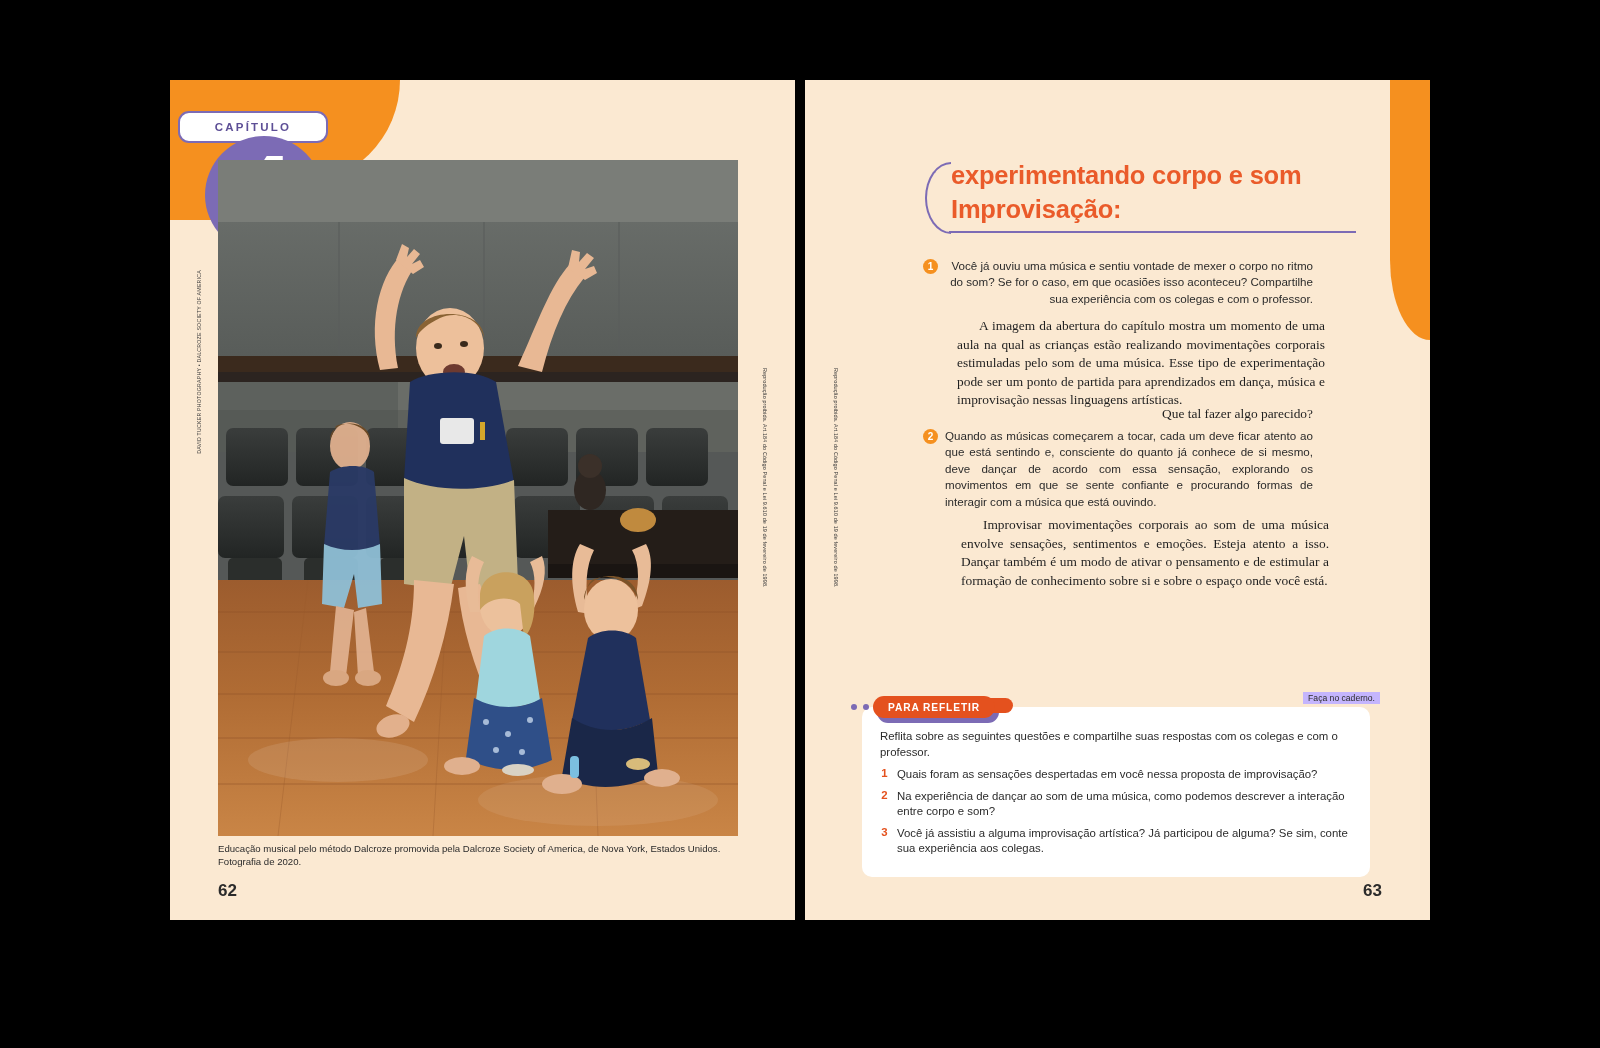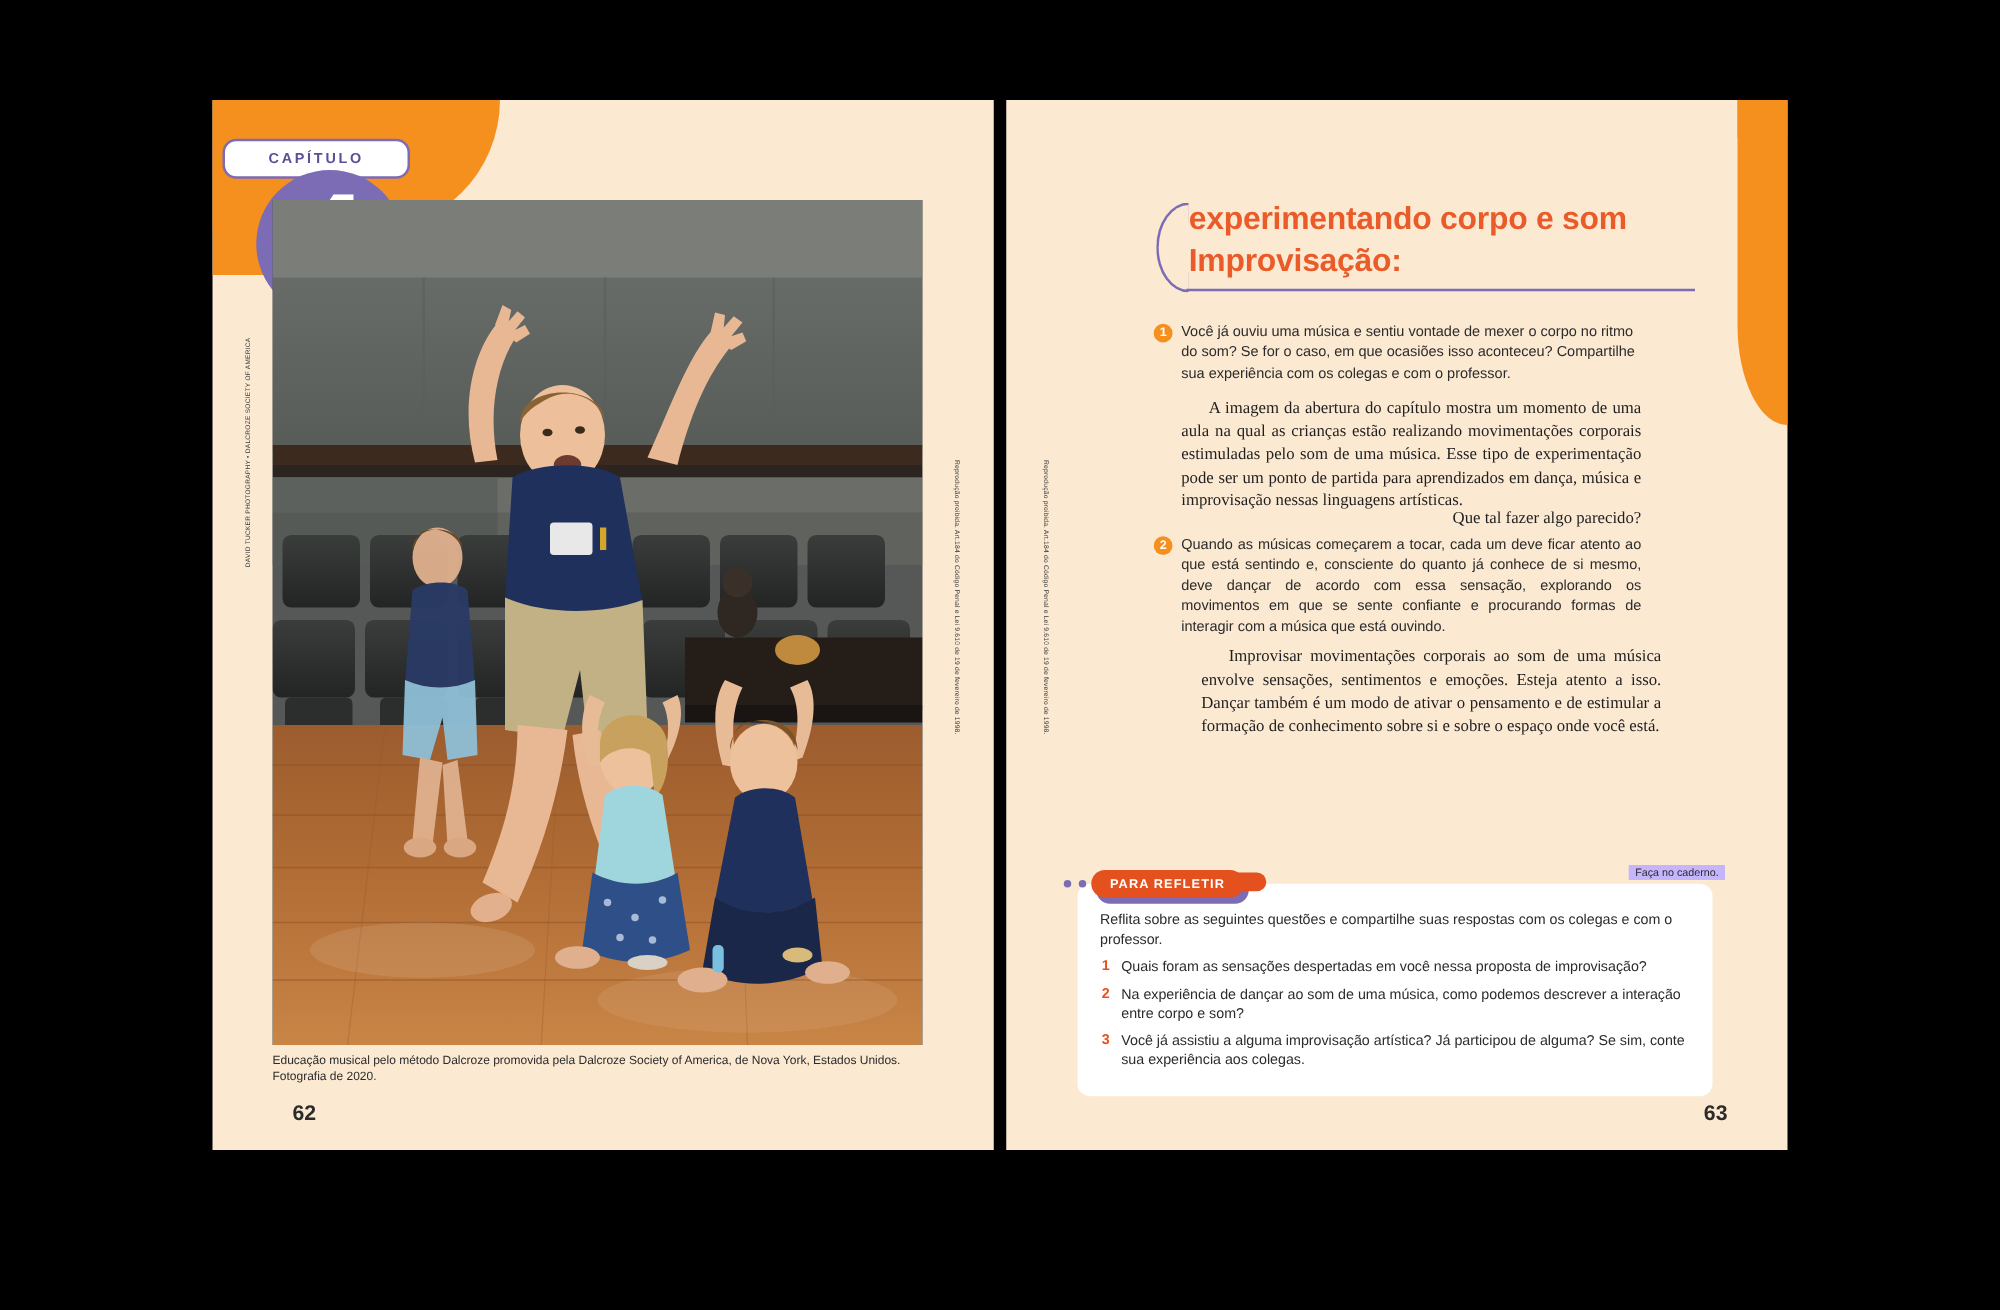--- a/index.html
+++ b/index.html
@@ -117,21 +117,21 @@
   }
 
   
   .folio {
     position: absolute;
     bottom: 19px;
     font-size: 17px;
     font-weight: bold;
     color: #2b2b2b;
   }
-  .folio-left  { left: 64px; }
+  .folio-left  { left: 48px; }
   .folio-right { right: 48px; }
 
   
   .gutter-note {
     position: absolute;
     font-size: 5.4px;
     letter-spacing: 0.15px;
     color: #3a3a3a;
     writing-mode: vertical-rl;
     white-space: nowrap;
@@ -202,37 +202,38 @@
     font-weight: bold;
     display: flex;
     align-items: center;
     justify-content: center;
     margin-top: 1px;
   }
   .num-text {
     font-size: 11.6px;
     line-height: 1.42;
     color: #2b2b2b;
+    text-align: right;
   }
   .num-text.justify { text-align: justify; }
 
   #item1 { left: 118px; top: 178px; width: 390px; }
   #item2 { left: 118px; top: 348px; width: 390px; }
 
   
   .serif-p {
     position: absolute;
     font-family: "Liberation Serif", serif;
     font-size: 13.4px;
     line-height: 1.38;
     color: #1f1f1f;
     text-align: justify;
     text-indent: 22px;
   }
-  #para1 { left: 140px; top: 237px; width: 368px; }
+  #para1 { left: 152px; top: 237px; width: 368px; }
   #para1b { left: 140px; top: 325px; width: 368px; text-align: right; }
   #para2 { left: 156px; top: 436px; width: 368px; }
 
   
   .reflect-box {
     position: absolute;
     left: 57px; top: 627px;
     width: 508px;
     background: #ffffff;
     border-radius: 10px;

